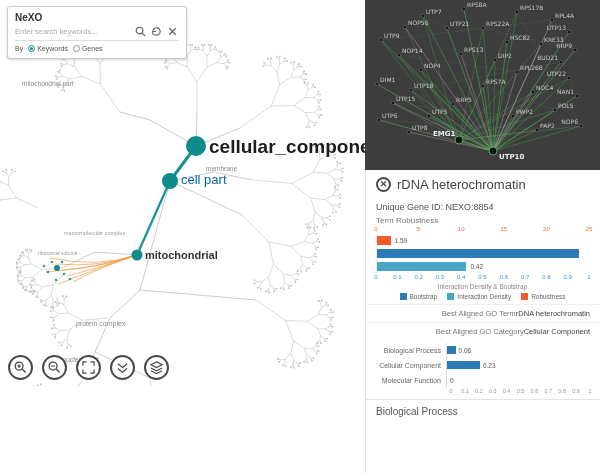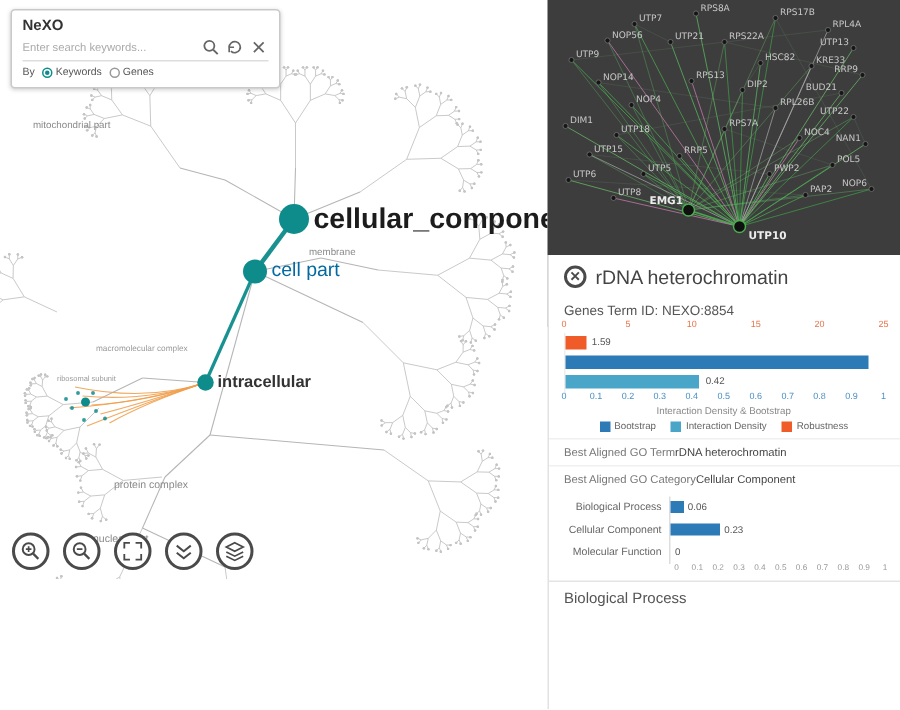--- a/index.html
+++ b/index.html
@@ -43,21 +43,21 @@
 .r-axis{position:relative;height:8px;}
 .r-tick{position:absolute;font-size:6px;transform:translateX(-50%);top:0;}
 .r-plot{position:relative;height:40px;border-left:1px solid #eee;}
 .bar{position:absolute;height:9px;}
 .bar-label{position:absolute;font-size:6.5px;color:#555;white-space:nowrap;}
 .axis-caption{text-align:center;font-size:6.5px;color:#888;margin-top:1px;width:213px;}
 .legend{display:flex;justify-content:center;gap:10px;margin:3px 0 4px;font-size:6.5px;color:#666;align-items:center;width:213px;}
 .leg-item{display:flex;align-items:center;gap:3px;}
 .leg-sq{width:7px;height:7px;flex:none;}
 .section-title{font-size:10px;color:#555;padding:6px 10px 4px;border-top:1px solid #e4e4e4;}
-.go-row{display:flex;justify-content:flex-start;padding:4px 10px;font-size:7.5px;border-top:1px solid #f0f0f0;}
+.go-row{display:flex;justify-content:flex-end;padding:4px 10px;font-size:7.5px;border-top:1px solid #f0f0f0;}
 .go-row .k{color:#777;}
 .go-row .v{color:#444;}
 .go-chart{position:relative;padding:3px 10px 2px;}
 .goc-row{display:flex;align-items:center;height:15px;}
 .goc-label{width:70px;text-align:right;font-size:7px;color:#666;padding-right:5px;flex:none;}
 .goc-bararea{position:relative;flex:1;height:100%;border-left:1px solid #ddd;}
 .goc-bar{position:absolute;top:3px;height:8px;}
 .goc-val{position:absolute;top:4px;font-size:6.5px;color:#555;}
 .goc-axis{position:relative;height:9px;margin-left:75px;}
 .goc-tick{position:absolute;font-size:5.5px;color:#999;transform:translateX(-50%);top:0;}
@@ -1570,21 +1570,21 @@
       <div class="zoom-btn">
         <svg viewBox="0 0 16 16" width="15" height="15" fill="none" stroke="currentColor" stroke-width="1.2">
             <path d="M8 2L14 5 8 8 2 5z"></path>
             <path d="M2 8.5L8 11.5 14 8.5"></path>
             <path d="M2 11.5L8 14.5 14 11.5"></path>
           </svg>
       </div>
     </div>
   <div class="tree-label" style="left: 209px; top: 136px; font-size: 19px; color: rgb(28, 28, 28); font-weight: 600;">cellular_component</div>
       <div class="tree-label" style="left: 181px; top: 172px; font-size: 13px; color: #0369a1; font-weight: 400;">cell part</div>
-      <div class="tree-label" style="left: 145px; top: 249px; font-size: 11px; color: rgb(51, 51, 51); font-weight: 600;">intracellular</div>
+      <div class="tree-label" style="left: 145px; top: 249px; font-size: 11px; color: rgb(51, 51, 51); font-weight: 600;">mitochondrial</div>
       <div class="tree-label" style="left: 22px; top: 80px; font-size: 6.5px; color: rgb(138, 138, 138);">mitochondrial part</div>
       <div class="tree-label" style="left: 206px; top: 165px; font-size: 6.5px; color: rgb(138, 138, 138);">membrane</div>
       <div class="tree-label" style="left: 64px; top: 230px; font-size: 5.5px; color: rgb(154, 154, 154);">macromolecular complex</div>
       <div class="tree-label" style="left: 38px; top: 250px; font-size: 5px; color: rgb(154, 154, 154);">ribosomal subunit</div>
       <div class="tree-label" style="left: 76px; top: 320px; font-size: 7px; color: rgb(138, 138, 138);">protein complex</div>
       <div class="tree-label" style="left: 62px; top: 356px; font-size: 7px; color: rgb(138, 138, 138);">nuclear part</div>
     </div>
 
   <div class="network-panel">
     <svg id="net-svg" width="235" height="170">
@@ -1722,24 +1722,25 @@
         <text x="134" y="159" font-size="7" font-weight="bold" fill="#ededed" font-family="&quot;DejaVu Sans&quot;,sans-serif">UTP10</text>
       </svg>
   </div>
 
   <div class="details-panel">
     <div class="dp-header">
       <div class="close-btn">✕</div>
       <div class="dp-title">rDNA heterochromatin</div>
     </div>
     <div class="dp-termid">
-      <span>Genes Term ID:</span>
+      <span>Unique Gene ID:</span>
       <span>NEXO:8854</span>
     </div>
     <div class="robust-wrap">
+      <div class="r-title">Term Robustness</div>
       <div class="r-chart">
         <div class="r-axis" id="r-top-axis">
             <span class="r-tick" style="left: 0px; color: rgb(232, 116, 74);">0</span>
             <span class="r-tick" style="left: 42.6px; color: rgb(232, 116, 74);">5</span>
             <span class="r-tick" style="left: 85.2px; color: rgb(232, 116, 74);">10</span>
             <span class="r-tick" style="left: 127.8px; color: rgb(232, 116, 74);">15</span>
             <span class="r-tick" style="left: 170.4px; color: rgb(232, 116, 74);">20</span>
             <span class="r-tick" style="left: 213px; color: rgb(232, 116, 74);">25</span>
           </div>
         <div class="r-plot" id="r-plot">

